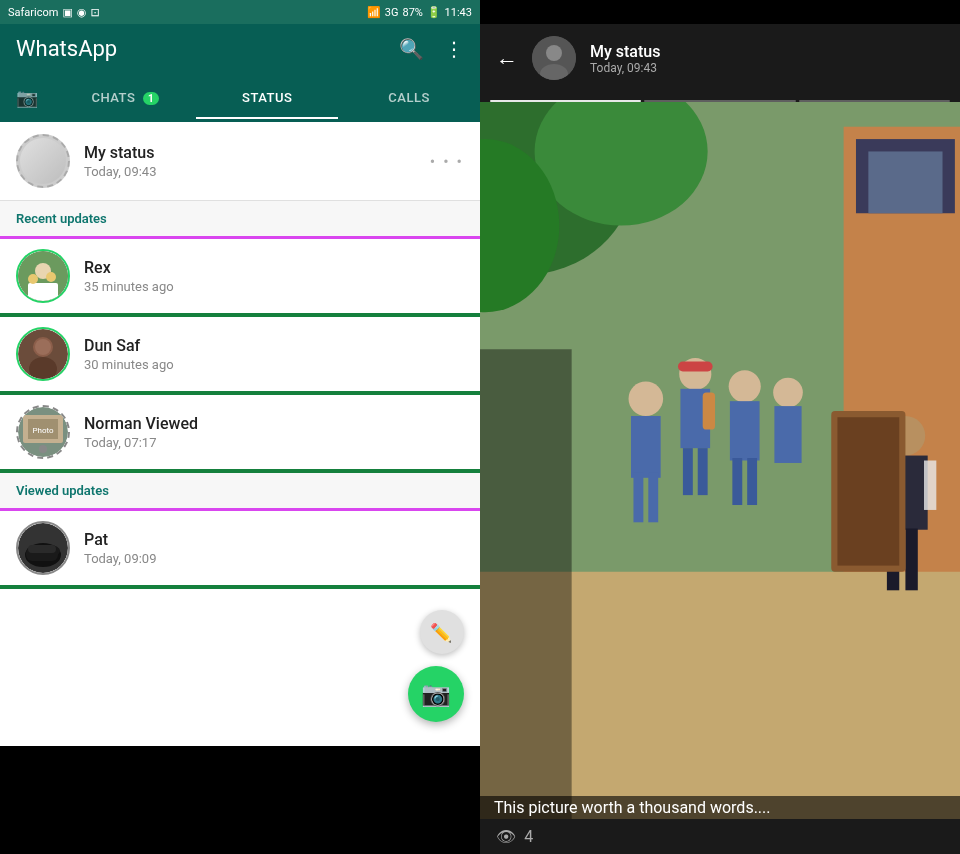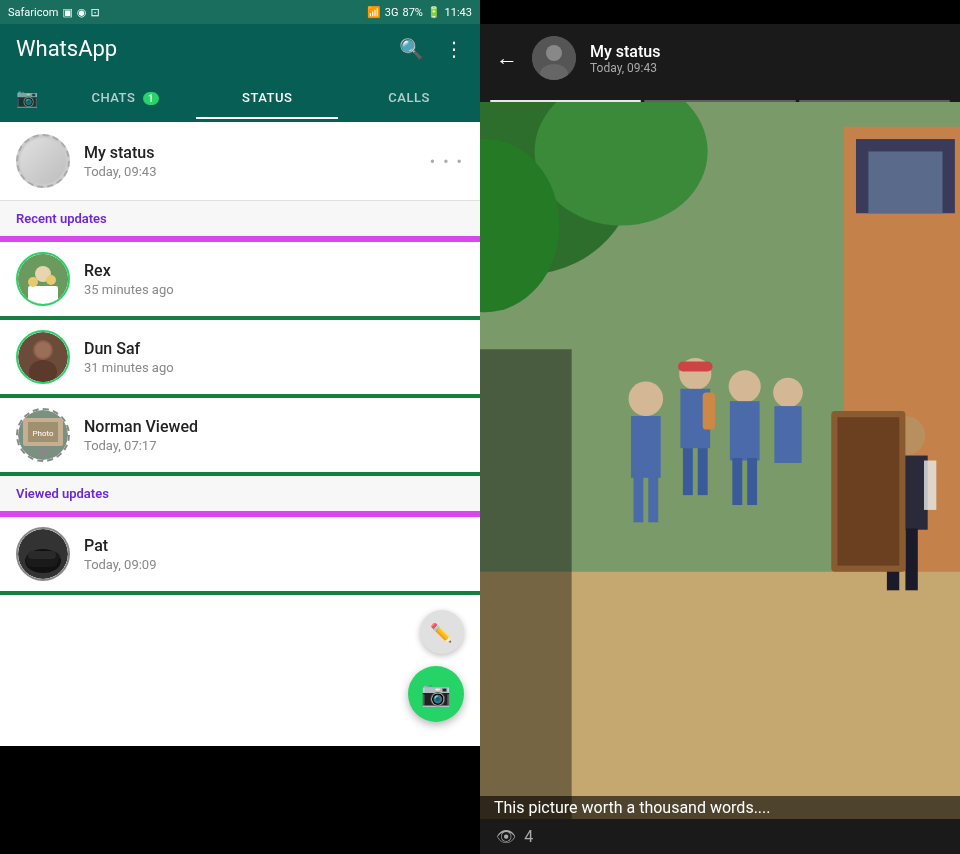--- a/index.html
+++ b/index.html
@@ -161,22 +161,22 @@
       letter-spacing: 2px;
       cursor: pointer;
     }
 
     
     .section-header {
       background: #f7f7f7;
       padding: 10px 16px;
       font-size: 13px;
       font-weight: 600;
-      color: #6d28d9;
-      border-bottom: 6px solid #d946ef;
+      color: #0f766e;
+      border-bottom: 3px solid #d946ef;
     }
 
     
     .contact-row {
       display: flex;
       align-items: center;
       padding: 10px 16px;
       background: #fff;
       border-bottom: 4px solid #15803d;
       cursor: pointer;
@@ -437,21 +437,21 @@
             <div class="contact-avatar">
               <svg width="50" height="50" viewBox="0 0 50 50" style="border-radius:50%;">
                 <rect width="50" height="50" fill="#6B4C3B"></rect>
                 <circle cx="25" cy="18" r="10" fill="#8B5E4A"></circle>
                 <circle cx="25" cy="18" r="8" fill="#9B6E5A"></circle>
                 <ellipse cx="25" cy="40" rx="14" ry="12" fill="#5A3A2A"></ellipse>
               </svg>
             </div>
             <div class="contact-info">
               <div class="contact-name">Dun Saf</div>
-              <div class="contact-time">31 minutes ago</div>
+              <div class="contact-time">30 minutes ago</div>
             </div>
           </div>
 
           <div class="contact-row">
             <div class="contact-avatar" style="border: 2px dashed #888;">
               <svg width="50" height="50" viewBox="0 0 50 50" style="border-radius:50%;">
                 <rect width="50" height="50" fill="#7a9080"></rect>
                 <rect x="5" y="8" width="40" height="28" rx="2" fill="#c4b090"></rect>
                 <rect x="10" y="12" width="30" height="20" fill="#a09070"></rect>
                 <text x="25" y="26" font-size="8" fill="#fff" text-anchor="middle">Photo</text>

